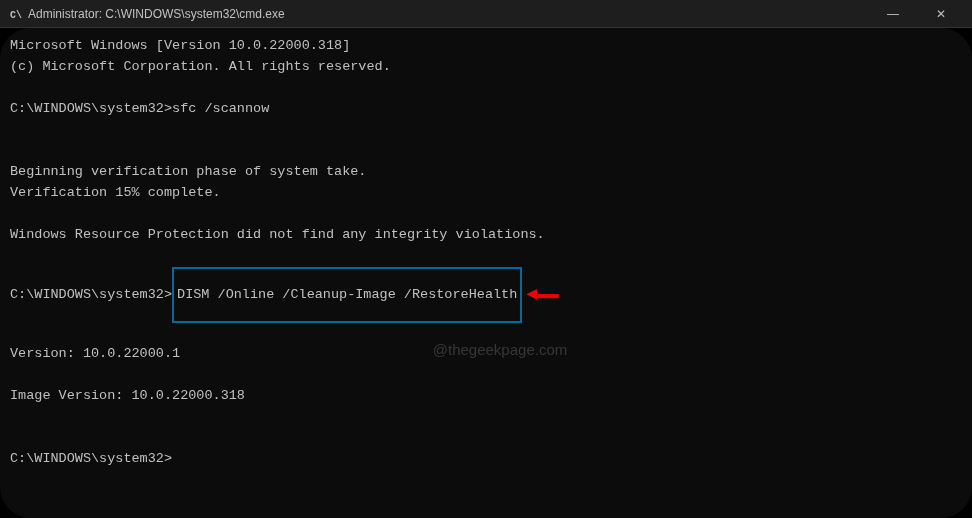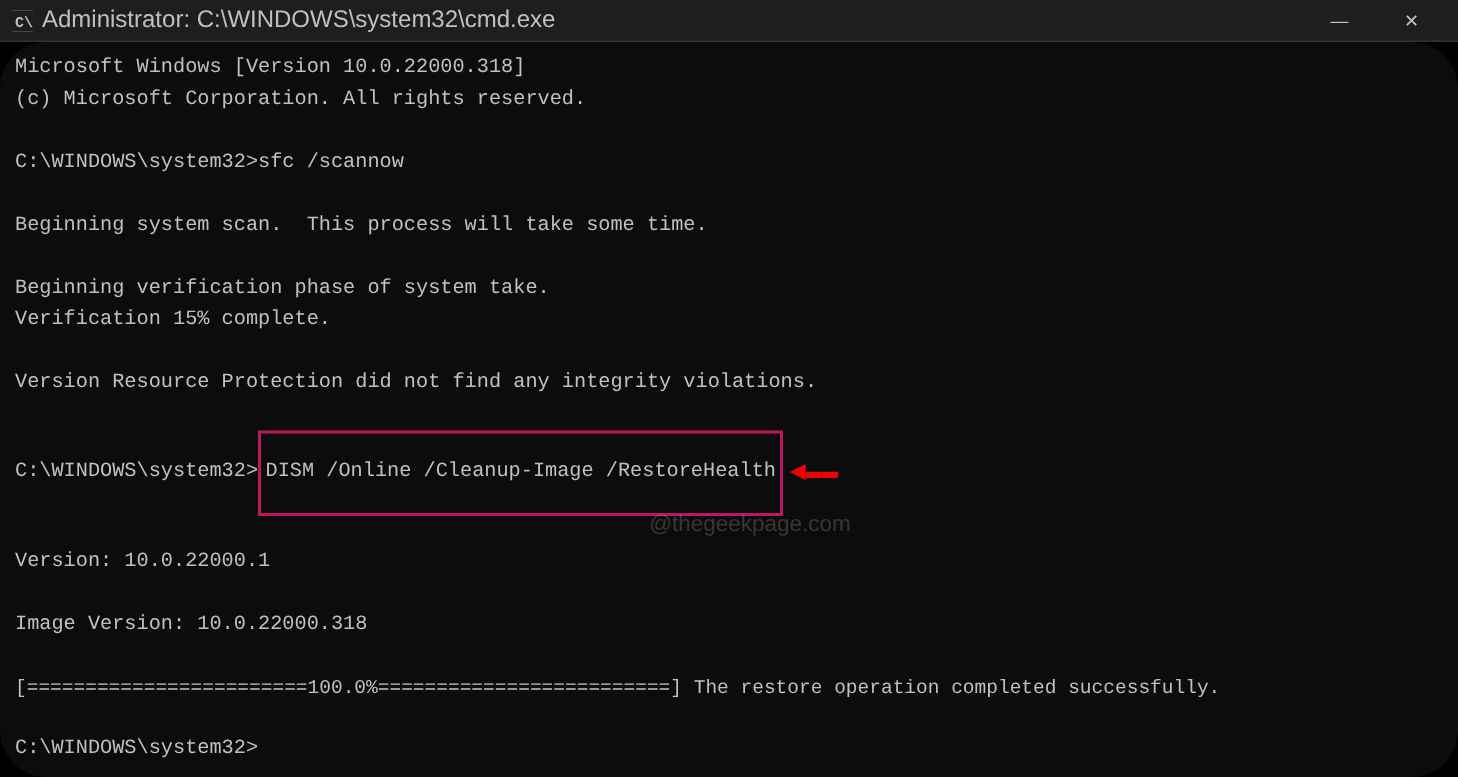--- a/index.html
+++ b/index.html
@@ -41,21 +41,21 @@
       display: flex;
       align-items: center;
       justify-content: center;
       font-size: 10px;
       color: #fff;
       font-weight: bold;
     }
 
     .title-bar-text {
       color: #c0c0c0;
-      font-size: 16px;
+      font-size: 12px;
       font-family: 'Segoe UI', sans-serif;
     }
 
     .title-bar-controls {
       display: flex;
       gap: 2px;
     }
 
     .title-bar-btn {
       width: 46px;
@@ -106,21 +106,21 @@
       transform: translateX(-50%);
       color: rgba(180, 180, 180, 0.25);
       font-family: Arial, sans-serif;
       font-size: 15px;
       pointer-events: none;
       white-space: nowrap;
       margin-left: 14px;
     }
 
     .cmd-highlight {
-      border: 2px solid #be185d;
+      border: 2px solid #0369a1;
       padding: 16px 3px;
       display: inline;
     }
   </style>
 </head>
 <body>
 
 <div>
 
   <div class="title-bar">
@@ -139,37 +139,35 @@
     </div>
   </div>
 
   <div class="terminal-body">
 
     <div class="line">Microsoft Windows [Version 10.0.22000.318]</div>
     <div class="line">(c) Microsoft Corporation. All rights reserved.</div>
     <div class="empty-line"></div>
     <div class="line">C:\WINDOWS\system32&gt;sfc /scannow</div>
     <div class="empty-line"></div>
-    <div class="line">Beginning system scan.  This process will take some time.</div>
     <div class="empty-line"></div>
     <div class="line">Beginning verification phase of system take.</div>
     <div class="line">Verification 15% complete.</div>
     <div class="empty-line"></div>
-    <div class="line">Version Resource Protection did not find any integrity violations.</div>
+    <div class="line">Windows Resource Protection did not find any integrity violations.</div>
     <div class="empty-line"></div>
 
     <div class="line" style="display:flex; align-items:center;">
       <span>C:\WINDOWS\system32&gt;</span><span class="cmd-highlight">DISM /Online /Cleanup-Image /RestoreHealth</span>
       <span class="arrow">◀▬▬</span>
     </div>
 
     <div class="empty-line"></div>
     <div class="line">Version: 10.0.22000.1</div>
     <div class="empty-line"></div>
     <div class="line">Image Version: 10.0.22000.318</div>
     <div class="empty-line"></div>
-    <div class="line" style="font-size:13px;">[========================100.0%=========================] The restore operation completed successfully.</div>
     <div class="empty-line"></div>
     <div class="line">C:\WINDOWS\system32&gt;</div>
 
     <div class="watermark">@thegeekpage.com</div>
   </div>
 </div>
 
 </body></html>

